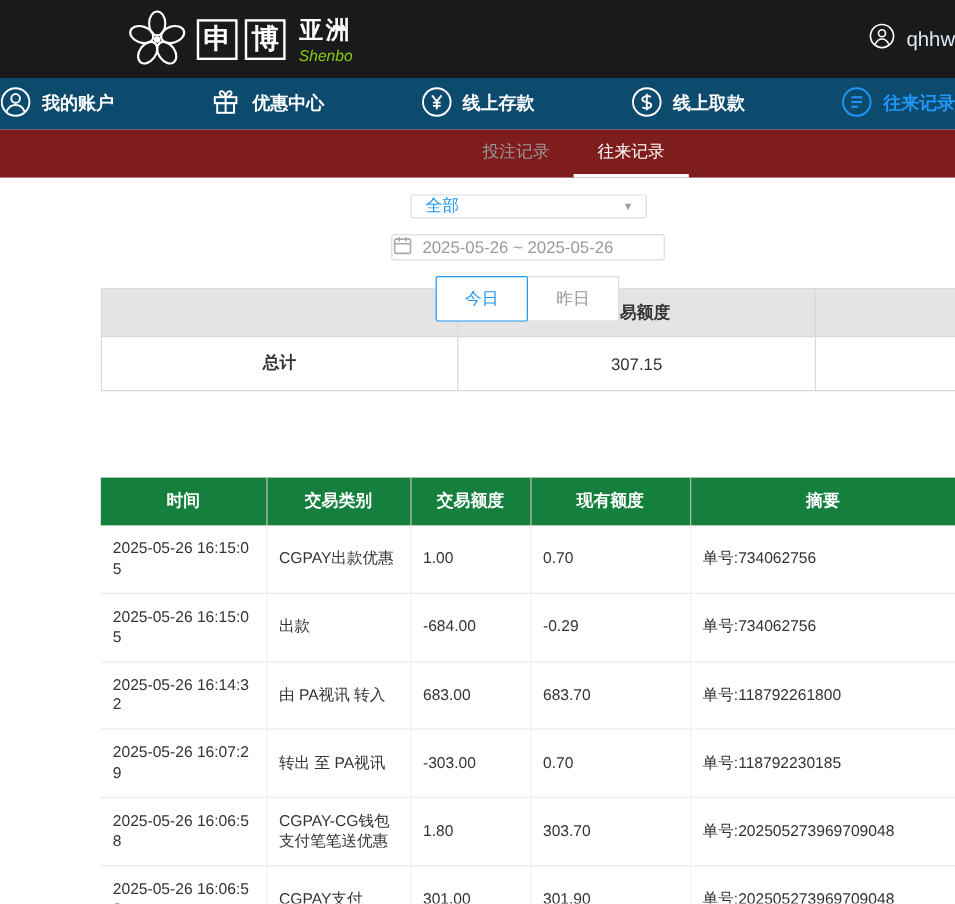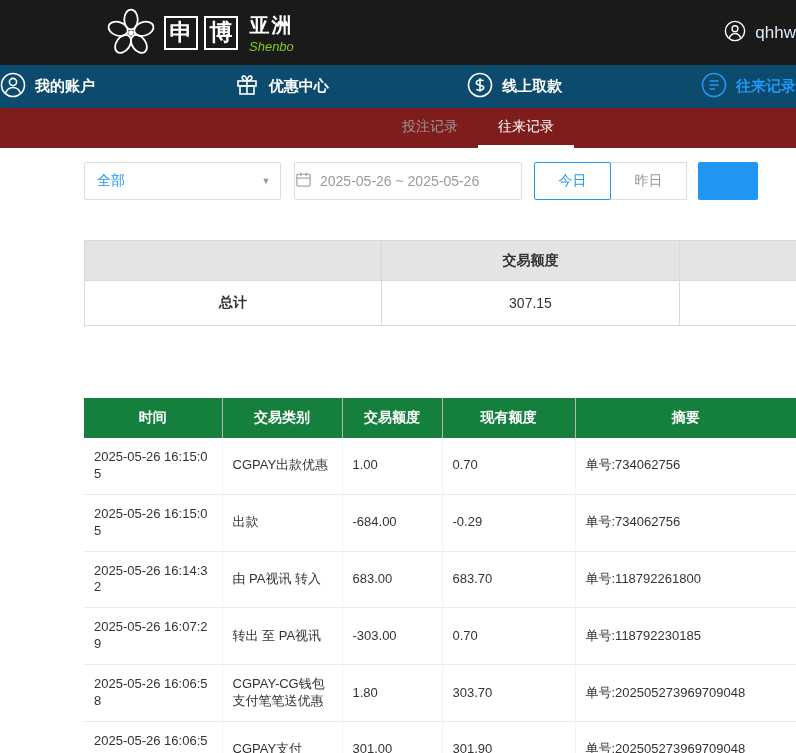--- a/index.html
+++ b/index.html
@@ -33,21 +33,21 @@
 
   
   .subnav { height:40px; background:#7f1d1d; display:flex; align-items:stretch;
     padding-left:382px; }
   .subtab { display:flex; align-items:center; padding:0 20px; color:#9a9a9a;
     font-size:14px; border-bottom:3px solid transparent; cursor:pointer; white-space:nowrap; }
   .subtab.active { color:#fff; border-bottom-color:#fff; }
 
   
   .filters { display:flex; align-items:center; margin:14px 0 0 84px; height:38px;
-    gap:13px; position:relative; }
+    gap:13px; position:relative;flex-direction:column; }
   .select { width:197px; height:38px; border:1px solid #ddd; border-radius:2px;
     display:flex; align-items:center; padding-left:12px; color:var(--accent);
     font-size:14px; position:relative; background:#fff; cursor:pointer; }
   .select .caret { position:absolute; right:0; top:0; width:28px; height:100%;
     display:flex; align-items:center; justify-content:center; color:#999; font-size:9px; }
   .datefield { width:228px; height:38px; border:1px solid #ddd; border-radius:2px;
     display:flex; align-items:center; gap:8px; padding-left:0; color:#9a9a9a;
     font-size:14px; cursor:pointer; background:#fff; }
   .datefield svg { width:17px; height:17px; }
   .btn-group { display:flex; }
@@ -127,20 +127,29 @@
   <div class="nav-item">
     <span>
       <svg viewBox="0 0 26 26" fill="none" stroke="currentColor" stroke-width="1.6">
         <rect x="4" y="9" width="18" height="5"></rect>
         <rect x="6" y="14" width="14" height="8"></rect>
         <path d="M13 9v13"></path>
         <path d="M13 9c-5 0-6.5-5-3.2-5 2.4 0 3.2 5 3.2 5zm0 0c5 0 6.5-5 3.2-5-2.4 0-3.2 5-3.2 5z"></path>
       </svg>
     </span>
     <span>优惠中心</span>
+  </div>
+  <div class="nav-item">
+    <span>
+      <svg viewBox="0 0 26 26" fill="none" stroke="currentColor" stroke-width="1.6">
+        <circle cx="13" cy="13" r="11.5"></circle>
+        <path d="M9 7.5l4 5 4-5M13 12.5V19M9.8 13.5h6.4M9.8 16.2h6.4"></path>
+      </svg>
+    </span>
+    <span>线上存款</span>
   </div>
   <div class="nav-item">
     <span>
       <svg viewBox="0 0 26 26" fill="none" stroke="currentColor" stroke-width="1.6">
         <circle cx="13" cy="13" r="11.5"></circle>
         <path d="M16.5 8.8c-3.8-1.9-7.2 0-7.2 2.1 0 3 7.4 1.7 7.4 4.6 0 2.4-3.9 3.8-7.4 1.9M13 6.2v13.6"></path>
       </svg>
     </span>
     <span>线上取款</span>
   </div>

